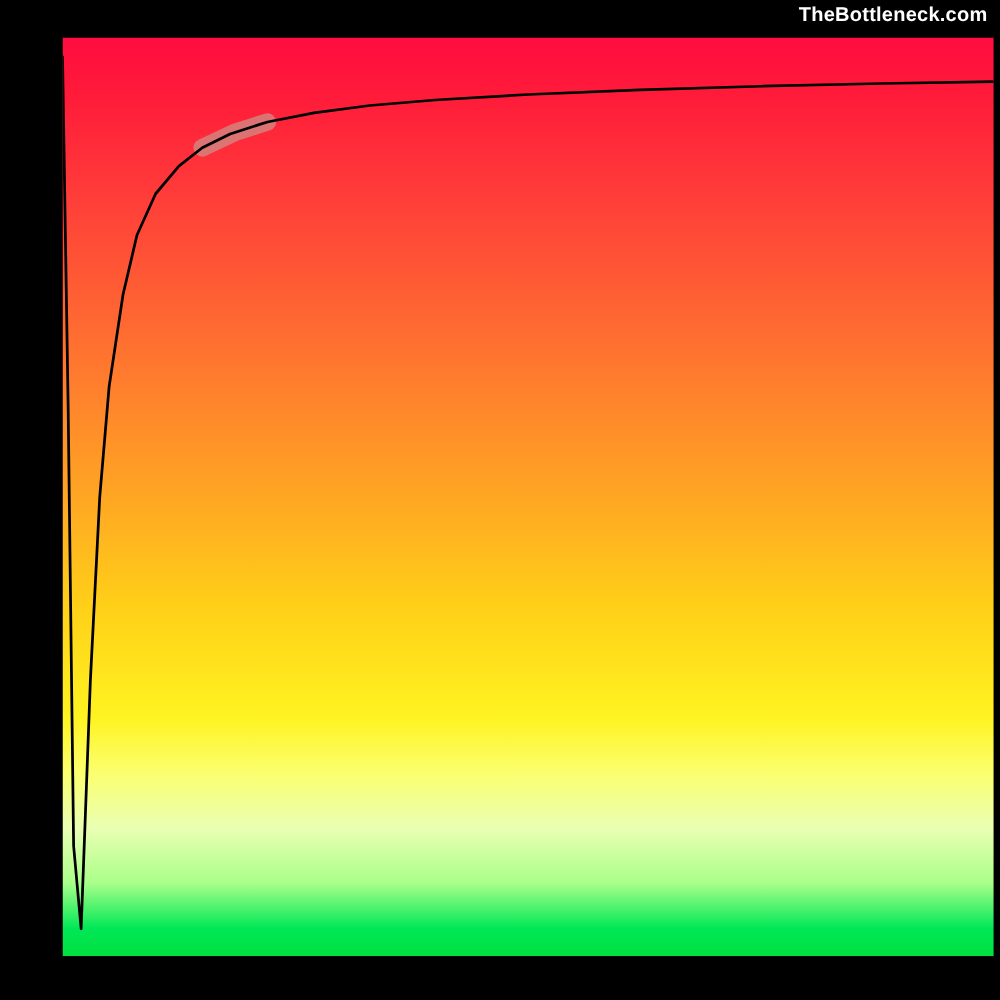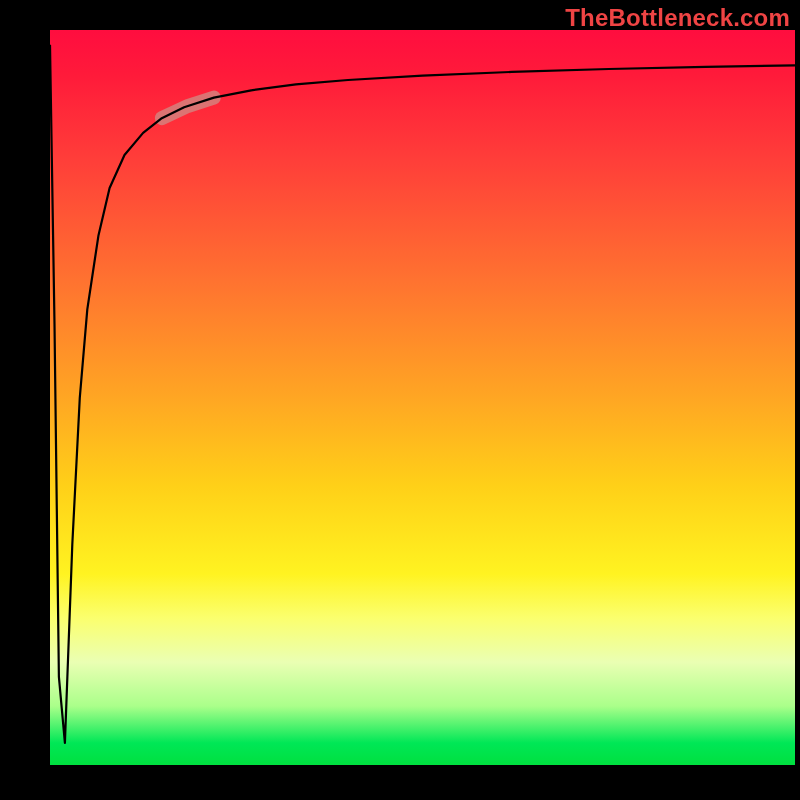--- a/index.html
+++ b/index.html
@@ -14,22 +14,22 @@
   .frame {
     position: relative;
     width: 800px;
     height: 800px;
     background: #000;
   }
   .watermark {
     position: absolute;
     top: 4px;
     right: 10px;
-    color: #ef4444;
-    font-size: 24px;
+    color: #ffffff;
+    font-size: 16px;
     font-weight: bold;
     letter-spacing: 0.2px;
     z-index: 5;
   }
   .plot-area {
     position: absolute;
     left: 50px;
     top: 30px;
     width: 745px;
     height: 735px;

